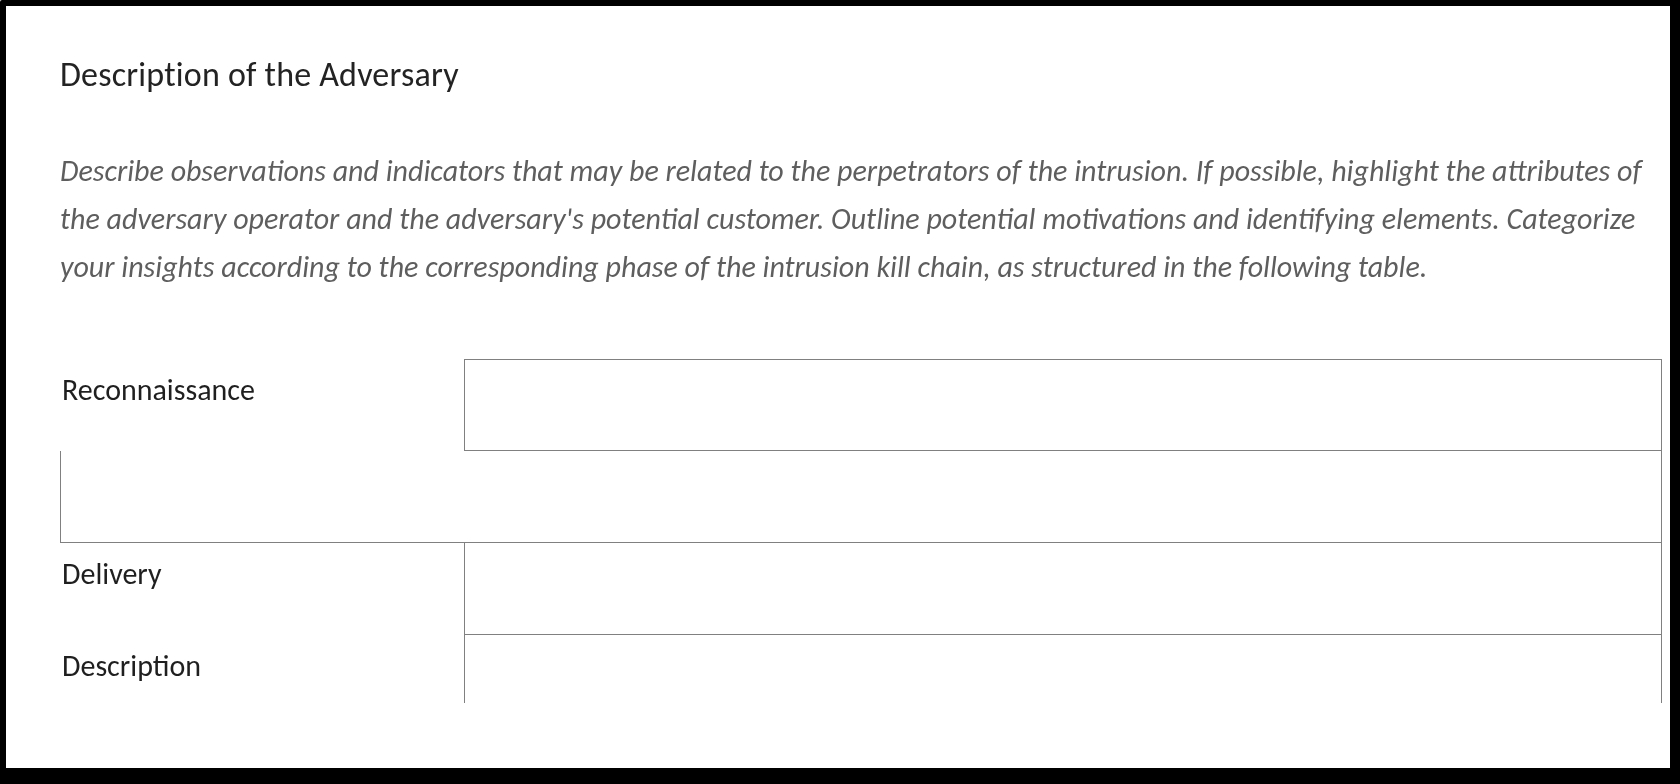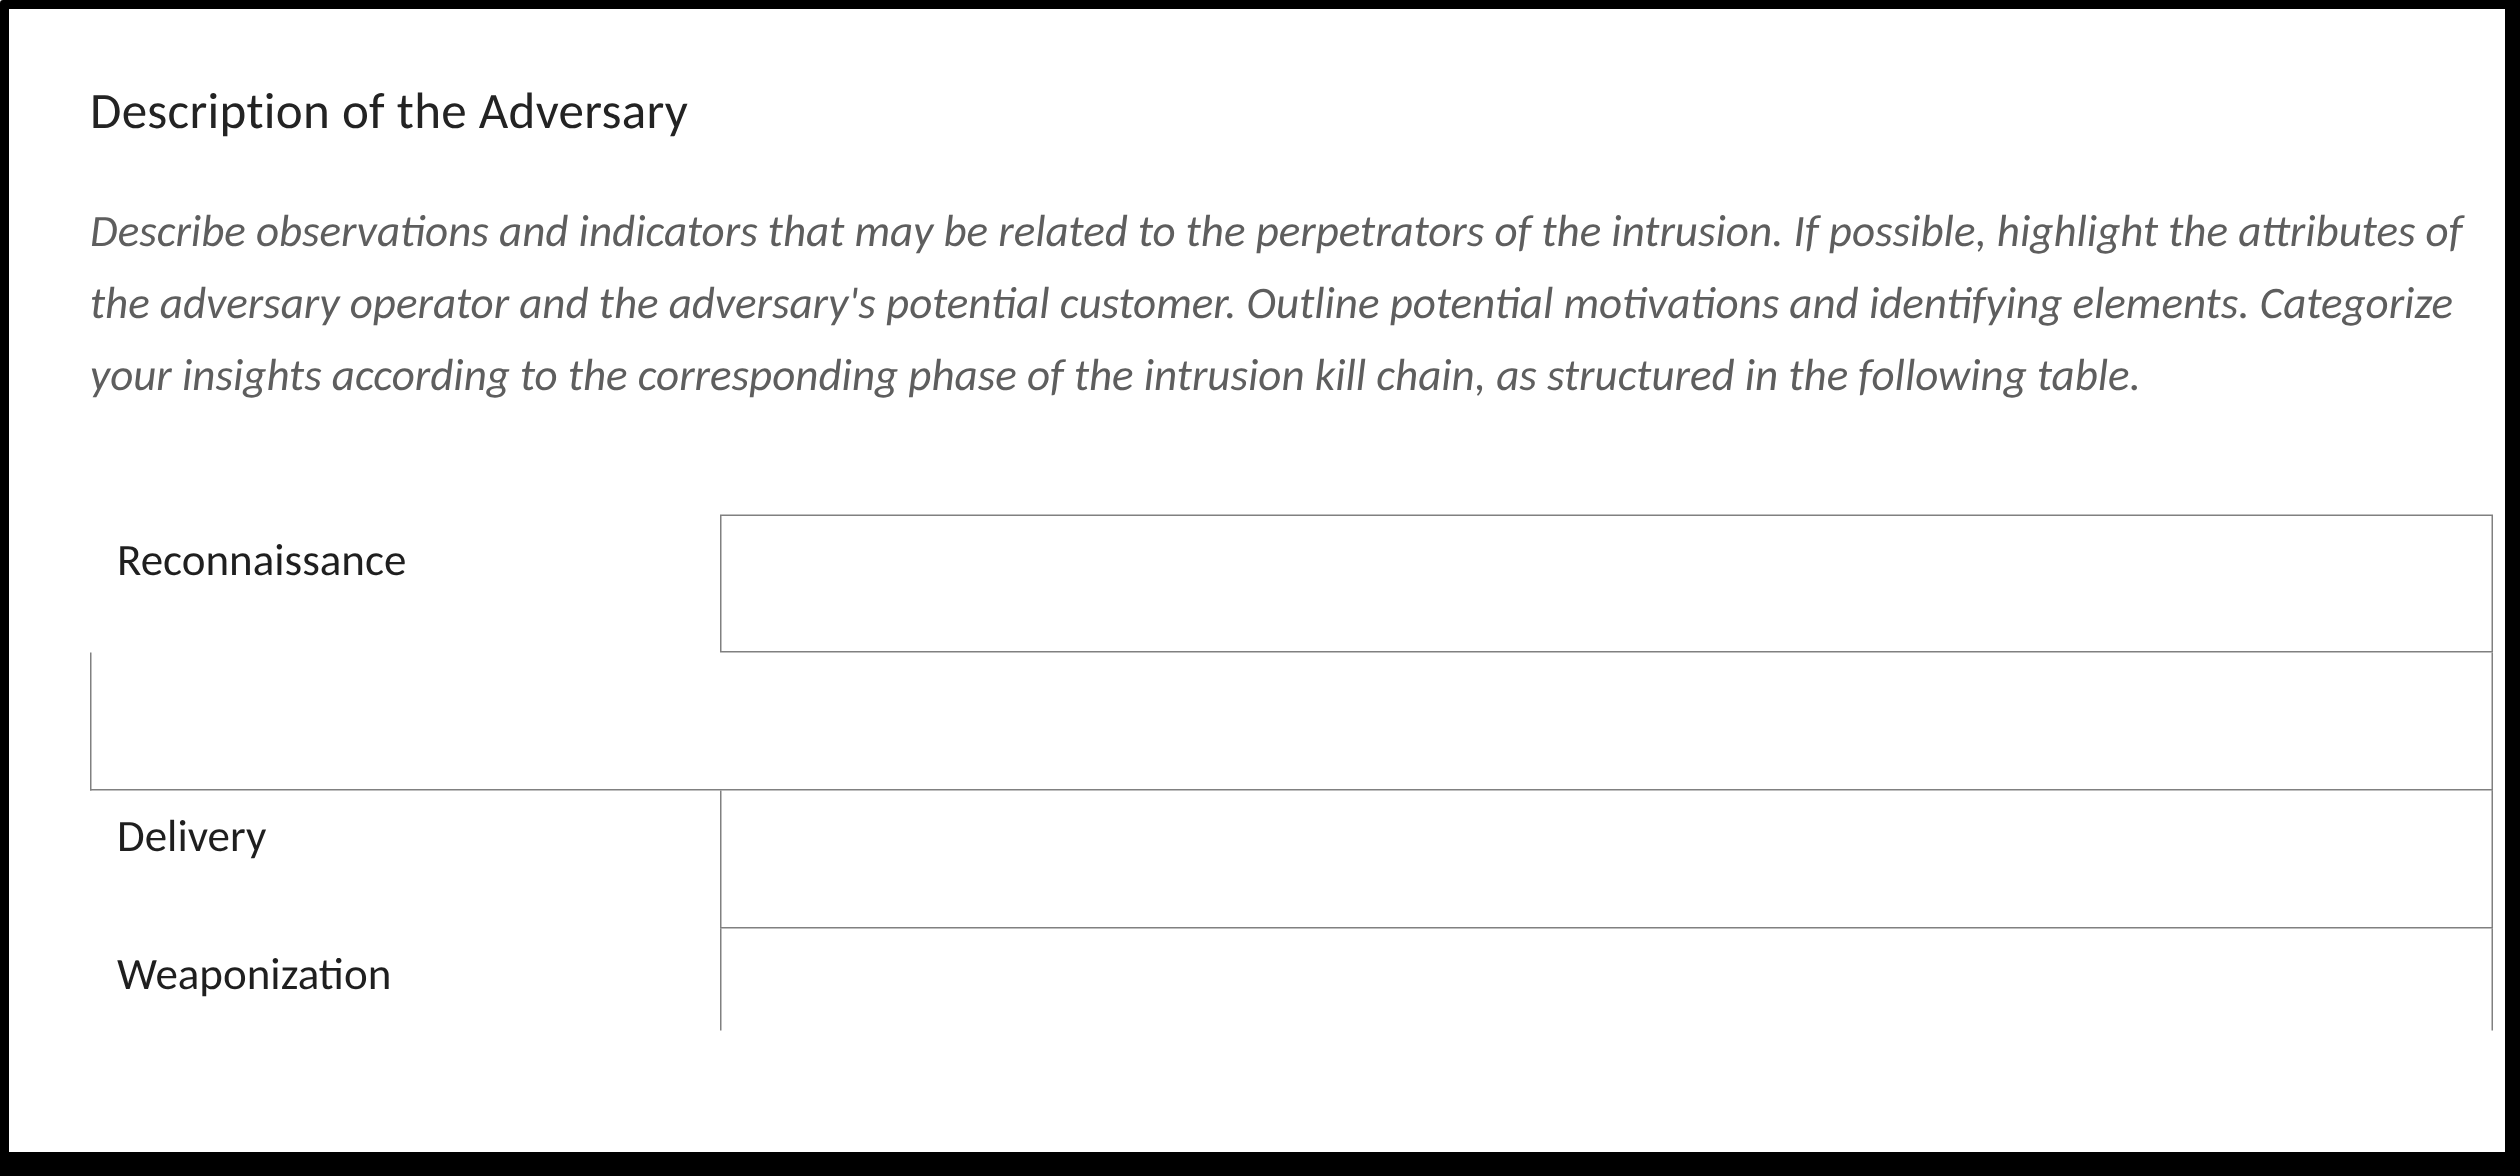--- a/index.html
+++ b/index.html
@@ -29,21 +29,21 @@
       position: absolute;
       top: 48px;
       left: 54px;
       right: 12px;
       bottom: 0;
     }
     .section-title {
       font-size: 34px;
       font-weight: 400;
       color: #232323;
-      margin-bottom: 36px;
+      margin-bottom: 52px;
       letter-spacing: 0.2px;
     }
     .section-description {
       font-size: 30px;
       font-style: italic;
       color: #5e5e5e;
       line-height: 1.6;
       margin-bottom: 68px;
       padding-right: 8px;
     }
@@ -56,21 +56,20 @@
       align-items: stretch;
     }
     .row-label {
       width: 404px;
       flex-shrink: 0;
       font-size: 30px;
       color: #1f1f1f;
       padding-top: 12px;
       padding-bottom: 26px;
       padding-left: 2px;
-      margin-left: 16px;
     }
     .row-cell {
       flex: 1;
       border: 1px solid #808080;
       min-height: 92px;
     }
     .row + .row .row-cell {
       border-top: none;
     }
     .row:last-child .row-cell {
@@ -116,21 +115,21 @@
         <div class="row-cell"></div>
       </div>
       <div class="row">
         <div class="row-cell"></div>
       </div>
       <div class="row">
         <div class="row-label">Delivery</div>
         <div class="row-cell"></div>
       </div>
       <div class="row">
-        <div class="row-label">Weaponization</div>
+        <div class="row-label">Description</div>
         <div class="row-cell"></div>
       </div>
     </div>
   </div>
 </div>
 
 <svg class="torn-edge" viewBox="0 0 1680 16" preserveAspectRatio="none">
   <path d="M0,0 L0,16 L1680,16 L1680,2 L1660,9 L1640,3 L1610,11 L1585,4 L1555,10 L1520,2 L1490,12 L1455,3 L1425,9 L1395,4 L1360,11 L1325,2 L1290,10 L1255,5 L1215,12 L1180,3 L1145,9 L1110,4 L1075,11 L1040,2 L1005,10 L970,5 L930,12 L895,3 L860,9 L825,4 L790,11 L755,2 L720,10 L685,5 L645,12 L610,3 L575,9 L540,4 L505,11 L470,2 L435,10 L400,5 L360,12 L325,3 L290,9 L255,4 L220,11 L185,2 L150,10 L115,5 L75,12 L40,3 L10,9 Z" fill="#000000"></path>
 </svg>
 

